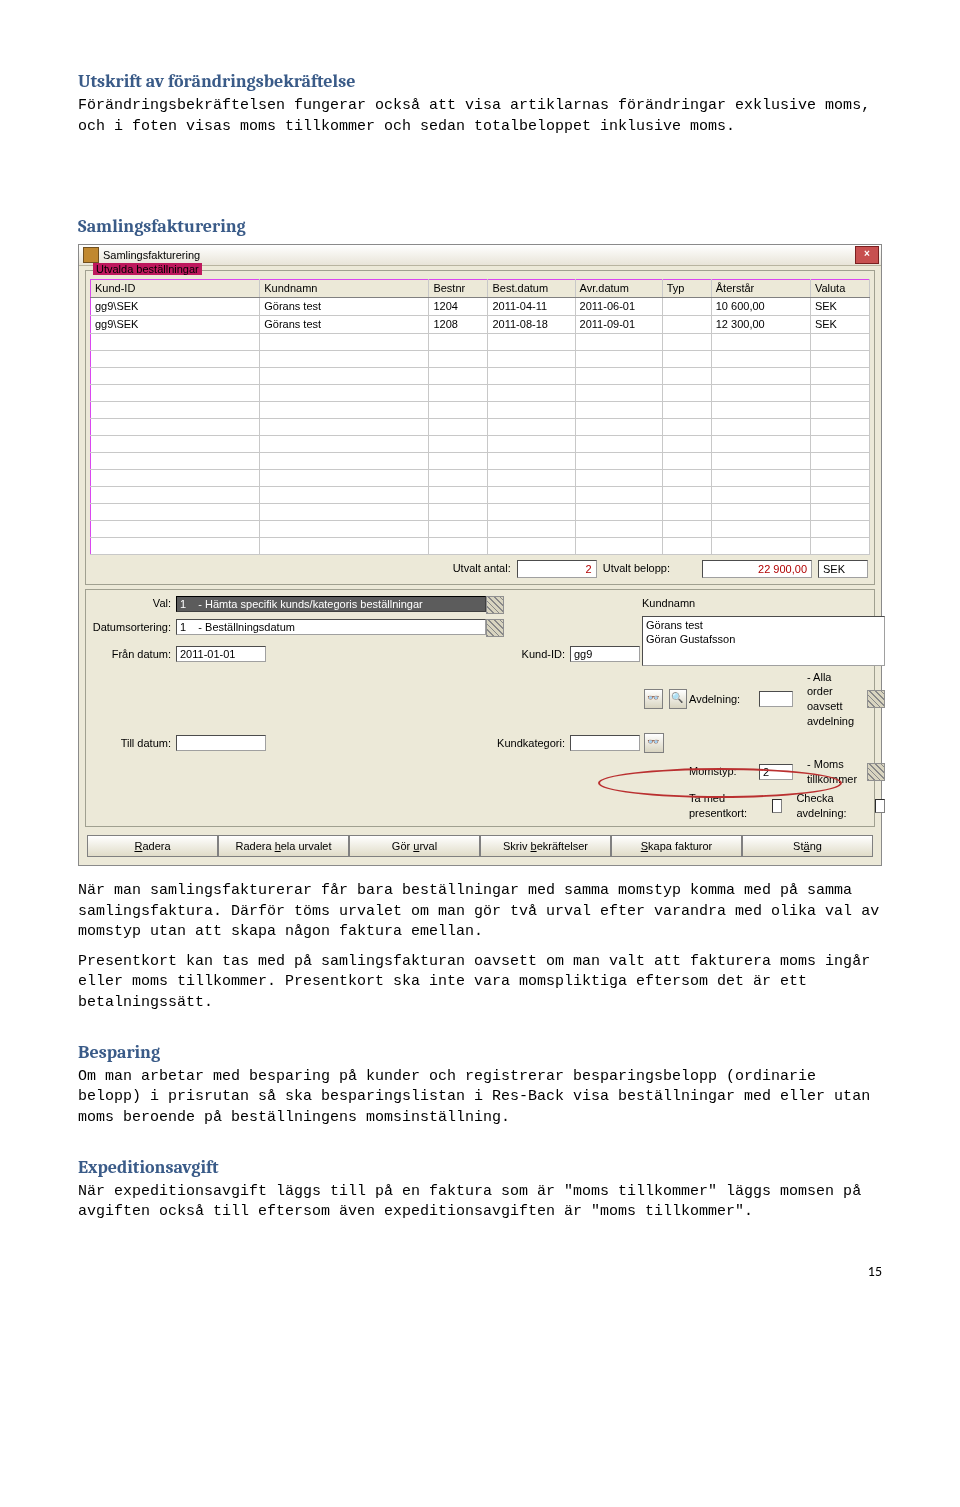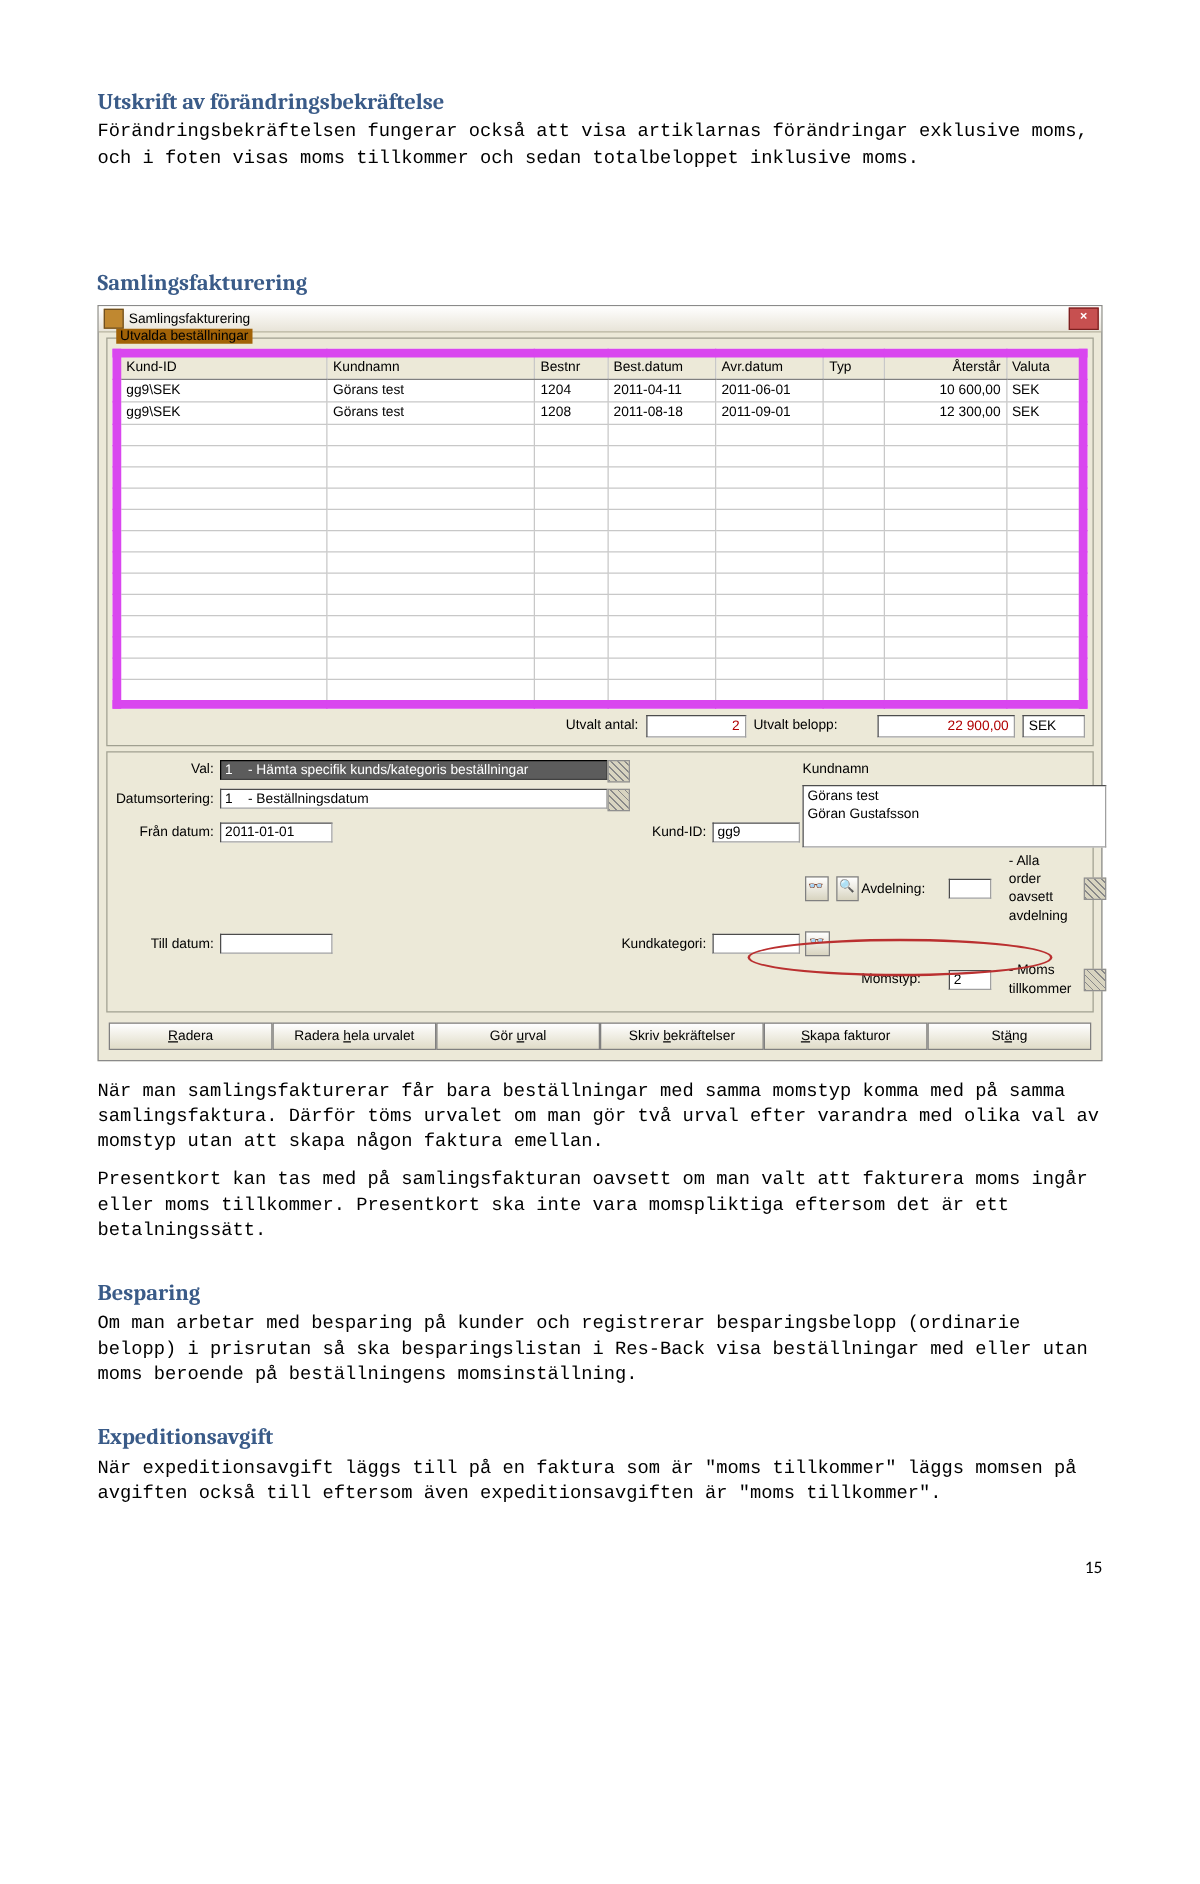--- a/index.html
+++ b/index.html
@@ -57,46 +57,46 @@
     font-weight:bold; font-size:10px; line-height:14px; border:1px solid #7a2020; margin:1px 2px 1px 0;
   }
   .groupbox {
     border: 1px solid #a0a090;
     margin: 4px 6px;
     position: relative;
   }
   .legend {
     position: absolute;
     top: -8px; left: 7px;
-    background: #a16207;
+    background: #be185d;
     padding: 0 3px;
     line-height: 12px;
   }
   .grid {
     background: #fff;
     margin: 8px 4px 0 4px;
-    border: 7px solid #d946ef;
+    border: 1px solid #d946ef;
     border-collapse: collapse;
     width: calc(100% - 8px);
   }
   .grid th, .grid td {
     border-right: 1px solid #c8c8c8;
     border-bottom: 1px solid #c8c8c8;
     padding: 1px 4px;
     text-align: left;
     height: 14px;
     font-size: 11px;
     white-space: nowrap;
   }
   .grid th {
     background: #ece9d8;
     font-weight: normal;
     border-bottom: 1px solid #808080;
   }
-  .grid .ra { text-align:right; }
+  .grid .ra { }
   .grid .empty td { border-right:1px solid #c8c8c8; }
   .totalsrow {
     display: flex;
     justify-content: flex-end;
     gap: 6px;
     padding: 5px 6px 6px 0;
     align-items:center;
   }
   .totalsrow input {
     border: 1px inset #a0a0a0;
@@ -457,20 +457,26 @@
     <div style="grid-column:6/7;">
       <div class="avd-wrap">
         <span style="width:64px">Momstyp:</span>
         <input class="inp avd-in" value="2" style="">
         <span class="avd-txt">- Moms tillkommer</span>
         <span class="hatch"></span>
       </div>
     </div>
 
     <div style="grid-column:1/5"></div>
+    <div style="grid-column:6/7; display:flex; gap:14px; align-items:center; justify-content:flex-start;">
+      <span>Ta med presentkort:</span>
+      <span class="chk"></span>
+      <span>Checka avdelning:</span>
+      <span class="chk"></span>
+    </div>
 
     <div class="circle"></div>
   </div>
 
   <div class="btnrow">
     <button><span class="ul">R</span><span>adera</span></button>
     <button><span>Radera </span><span class="ul">h</span><span>ela urvalet</span></button>
     <button><span>Gör </span><span class="ul">u</span><span>rval</span></button>
     <button><span>Skriv </span><span class="ul">b</span><span>ekräftelser</span></button>
     <button><span class="ul">S</span><span>kapa fakturor</span></button>

